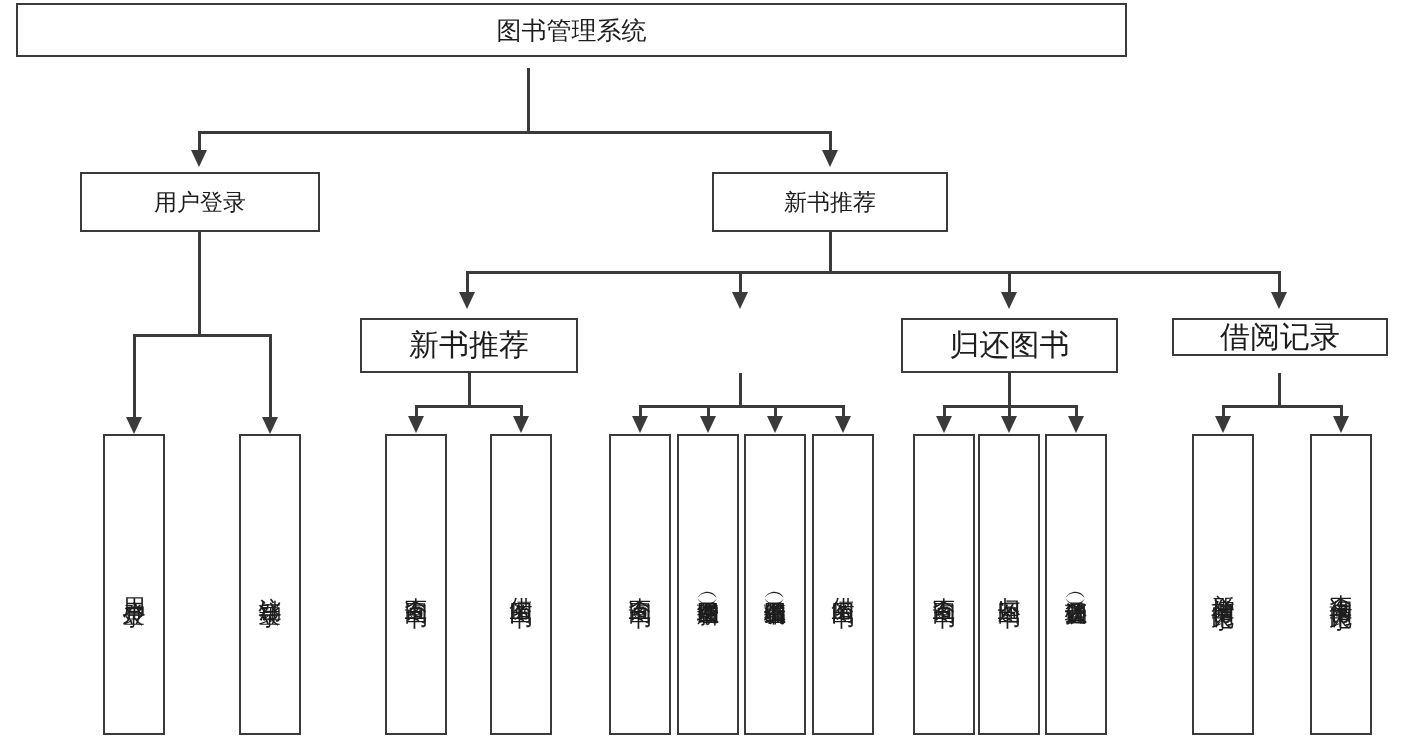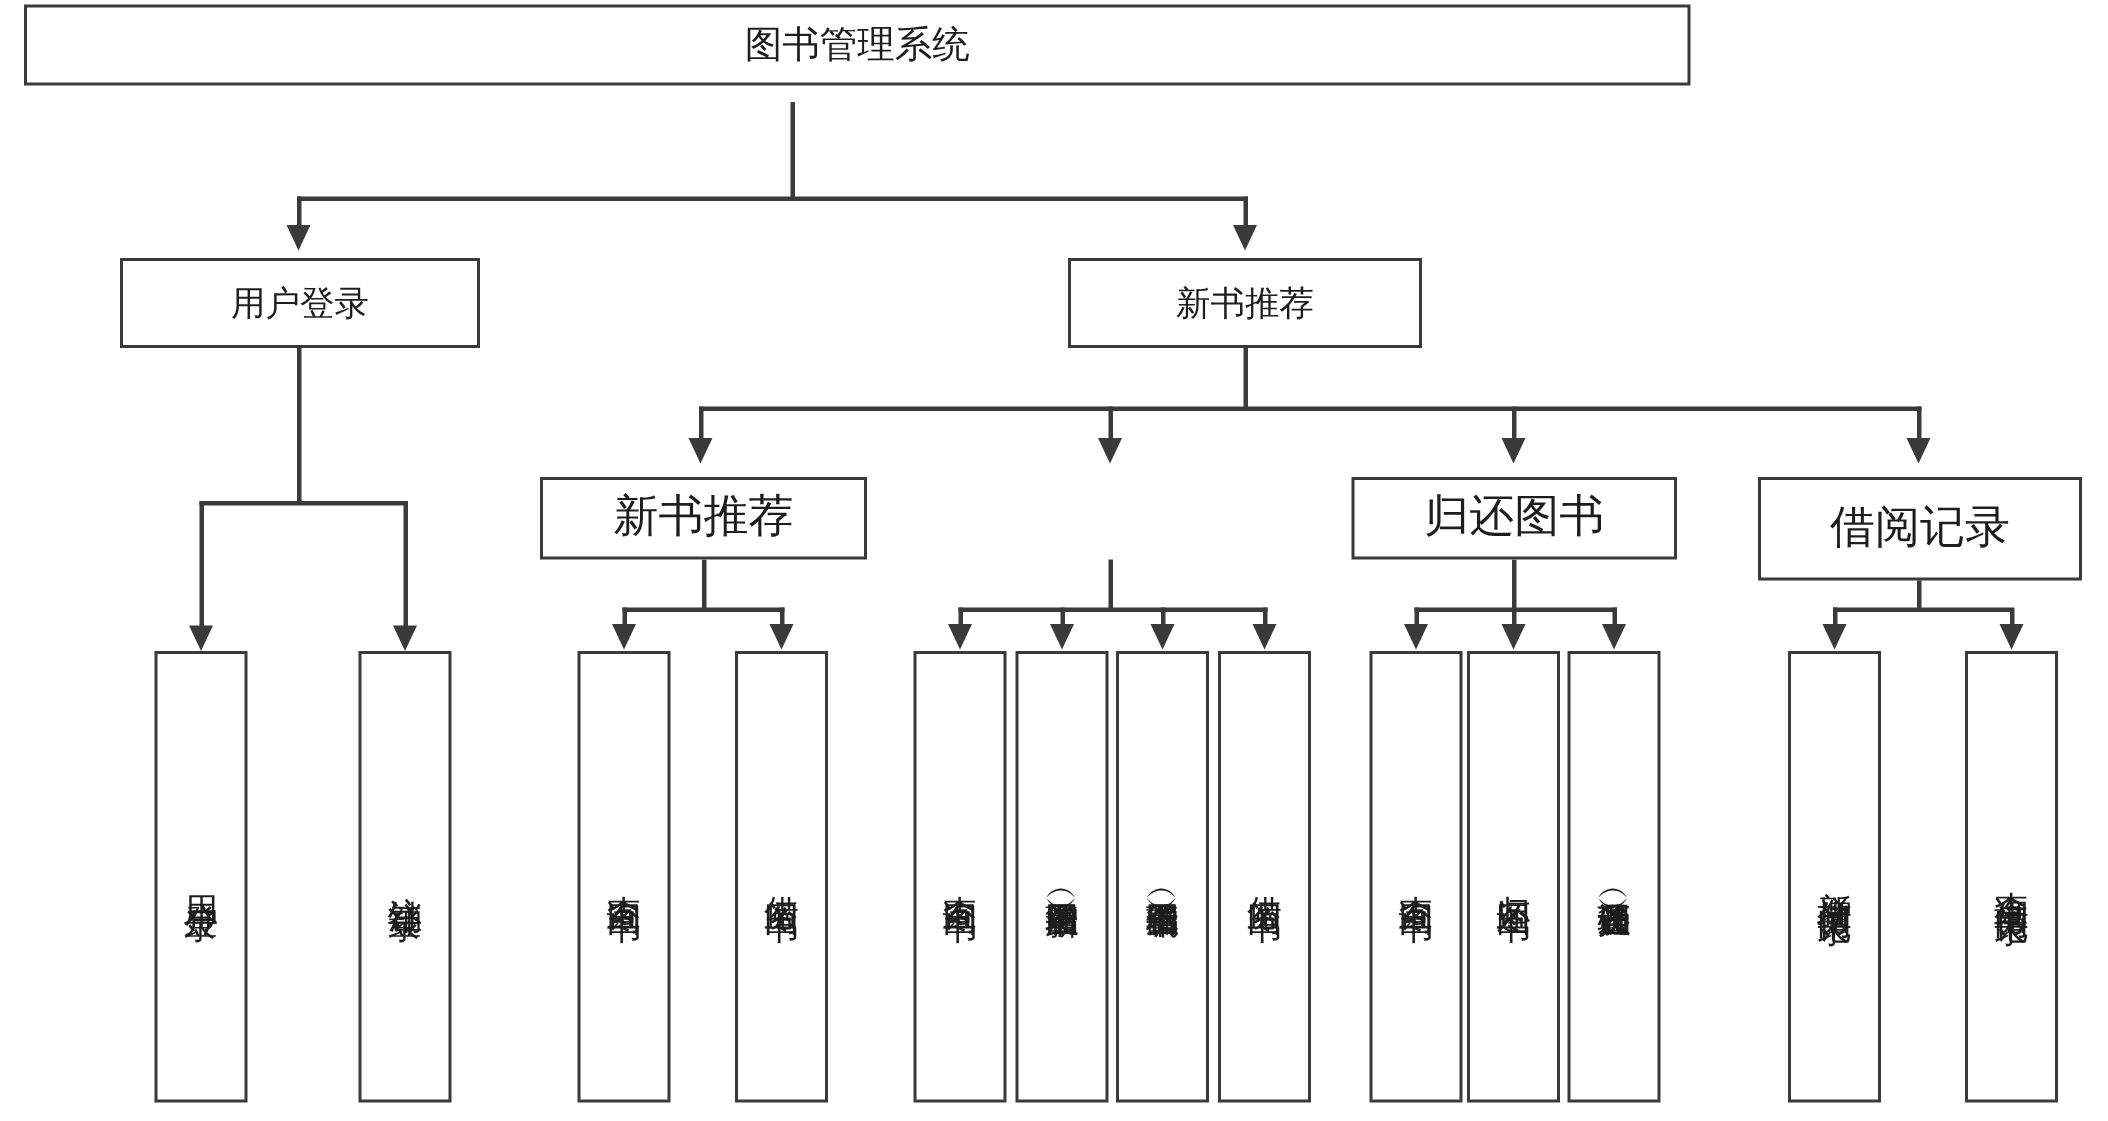--- a/index.html
+++ b/index.html
@@ -118,21 +118,21 @@
   <div class="arrow" style="left:1001px;top:292px;"></div>
   <div class="edge v" style="left:1278px;top:271px;height:22px;"></div>
   <div class="arrow" style="left:1271px;top:292px;"></div>
 
   <div class="node lvl2" style="left:360px;top:318px;width:218px;height:55px;">
     <span class="lbl">新书推荐</span>
   </div>
   <div class="node lvl2" style="left:901px;top:318px;width:217px;height:55px;">
     <span class="lbl">归还图书</span>
   </div>
-  <div class="node lvl2" style="left:1172px;top:318px;width:216px;height:69px;">
+  <div class="node lvl2" style="left:1172px;top:318px;width:216px;height:38px;">
     <span class="lbl">借阅记录</span>
   </div>
 
   <div class="edge v" style="left:468px;top:373px;height:35px;"></div>
   <div class="edge h" style="left:415px;top:405px;width:108px;"></div>
   <div class="edge v" style="left:415px;top:405px;height:12px;"></div>
   <div class="arrow" style="left:408px;top:416px;"></div>
   <div class="edge v" style="left:520px;top:405px;height:12px;"></div>
   <div class="arrow" style="left:513px;top:416px;"></div>
 

